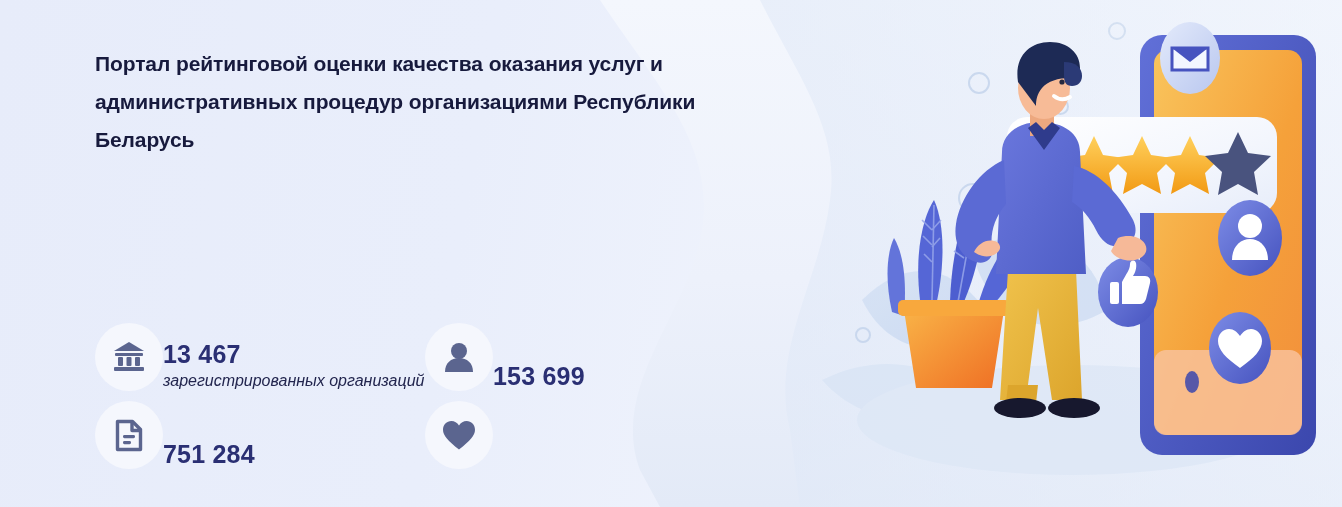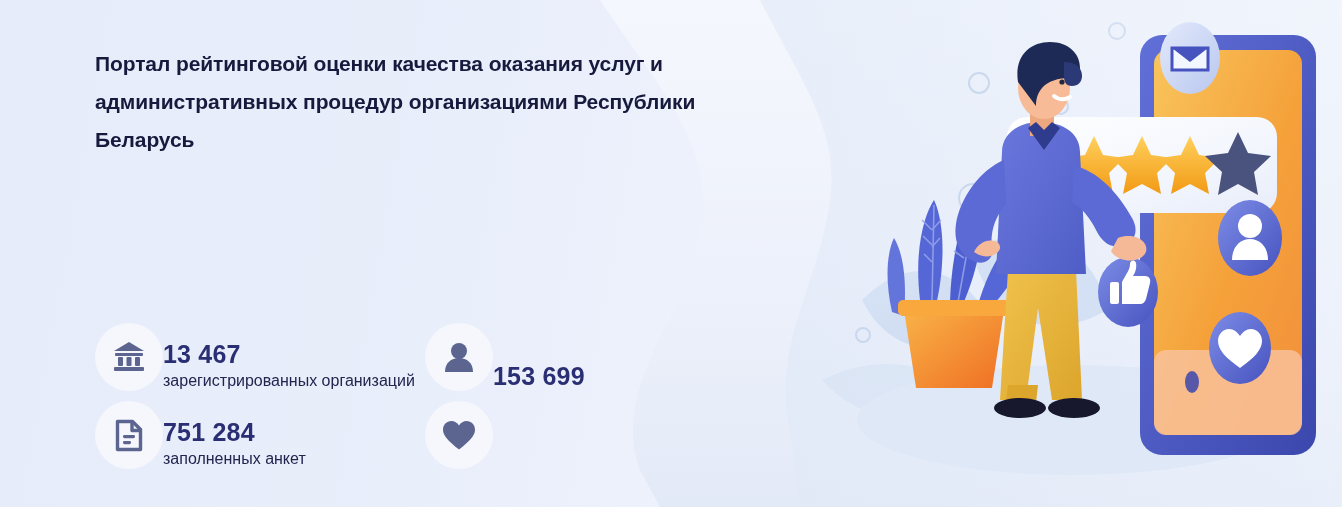--- a/index.html
+++ b/index.html
@@ -76,20 +76,21 @@
     font-weight:bold;
     color:#2a2f73;
     line-height:30px;
     letter-spacing:.2px;
   }
   .stat-label {
     font-size:16px;
     color:#22254e;
     line-height:21px;
     margin-top:1px;
+    font-style:italic;
   }
   .stat--2 .stat-icon-wrap { margin-top:6px; }
   .stat--4 .stat-icon-wrap { margin-top:10px; }
 
   .ico { display:block; }
 
   
   .illus {
     position:absolute;
     right:0; top:0;
@@ -300,21 +301,20 @@
       <div class="stat-icon-wrap">
         <svg class="ico" width="28" height="33" viewBox="0 0 28 33">
           <path d="M2.5 2.5 h15 l8 8 v20 h-23 Z" fill="none" stroke="#5b658f" stroke-width="3.4" stroke-linejoin="round"></path>
           <path d="M17 2.5 v9 h8" fill="none" stroke="#5b658f" stroke-width="3.4" stroke-linejoin="round"></path>
           <rect x="8" y="16" width="12" height="3.2" rx="1.4" fill="#5b658f"></rect>
           <rect x="8" y="22" width="8" height="3.2" rx="1.4" fill="#5b658f"></rect>
         </svg>
       </div>
       <div class="stat-body">
         <div class="stat-value">751 284</div>
-        <div class="stat-label">заполненных анкет</div>
       </div>
     </div>
 
     <div class="stat stat--4">
       <div class="stat-icon-wrap">
         <svg class="ico" width="32" height="29" viewBox="0 0 32 29" fill="#5b658f">
           <path d="M16 28.5 C5 20 0 14.5 0 8.8 C0 3.9 3.7 0 8.4 0 C11.5 0 14.2 1.7 16 4.4 C17.8 1.7 20.5 0 23.6 0 C28.3 0 32 3.9 32 8.8 C32 14.5 27 20 16 28.5 Z"></path>
         </svg>
       </div>
     </div>

